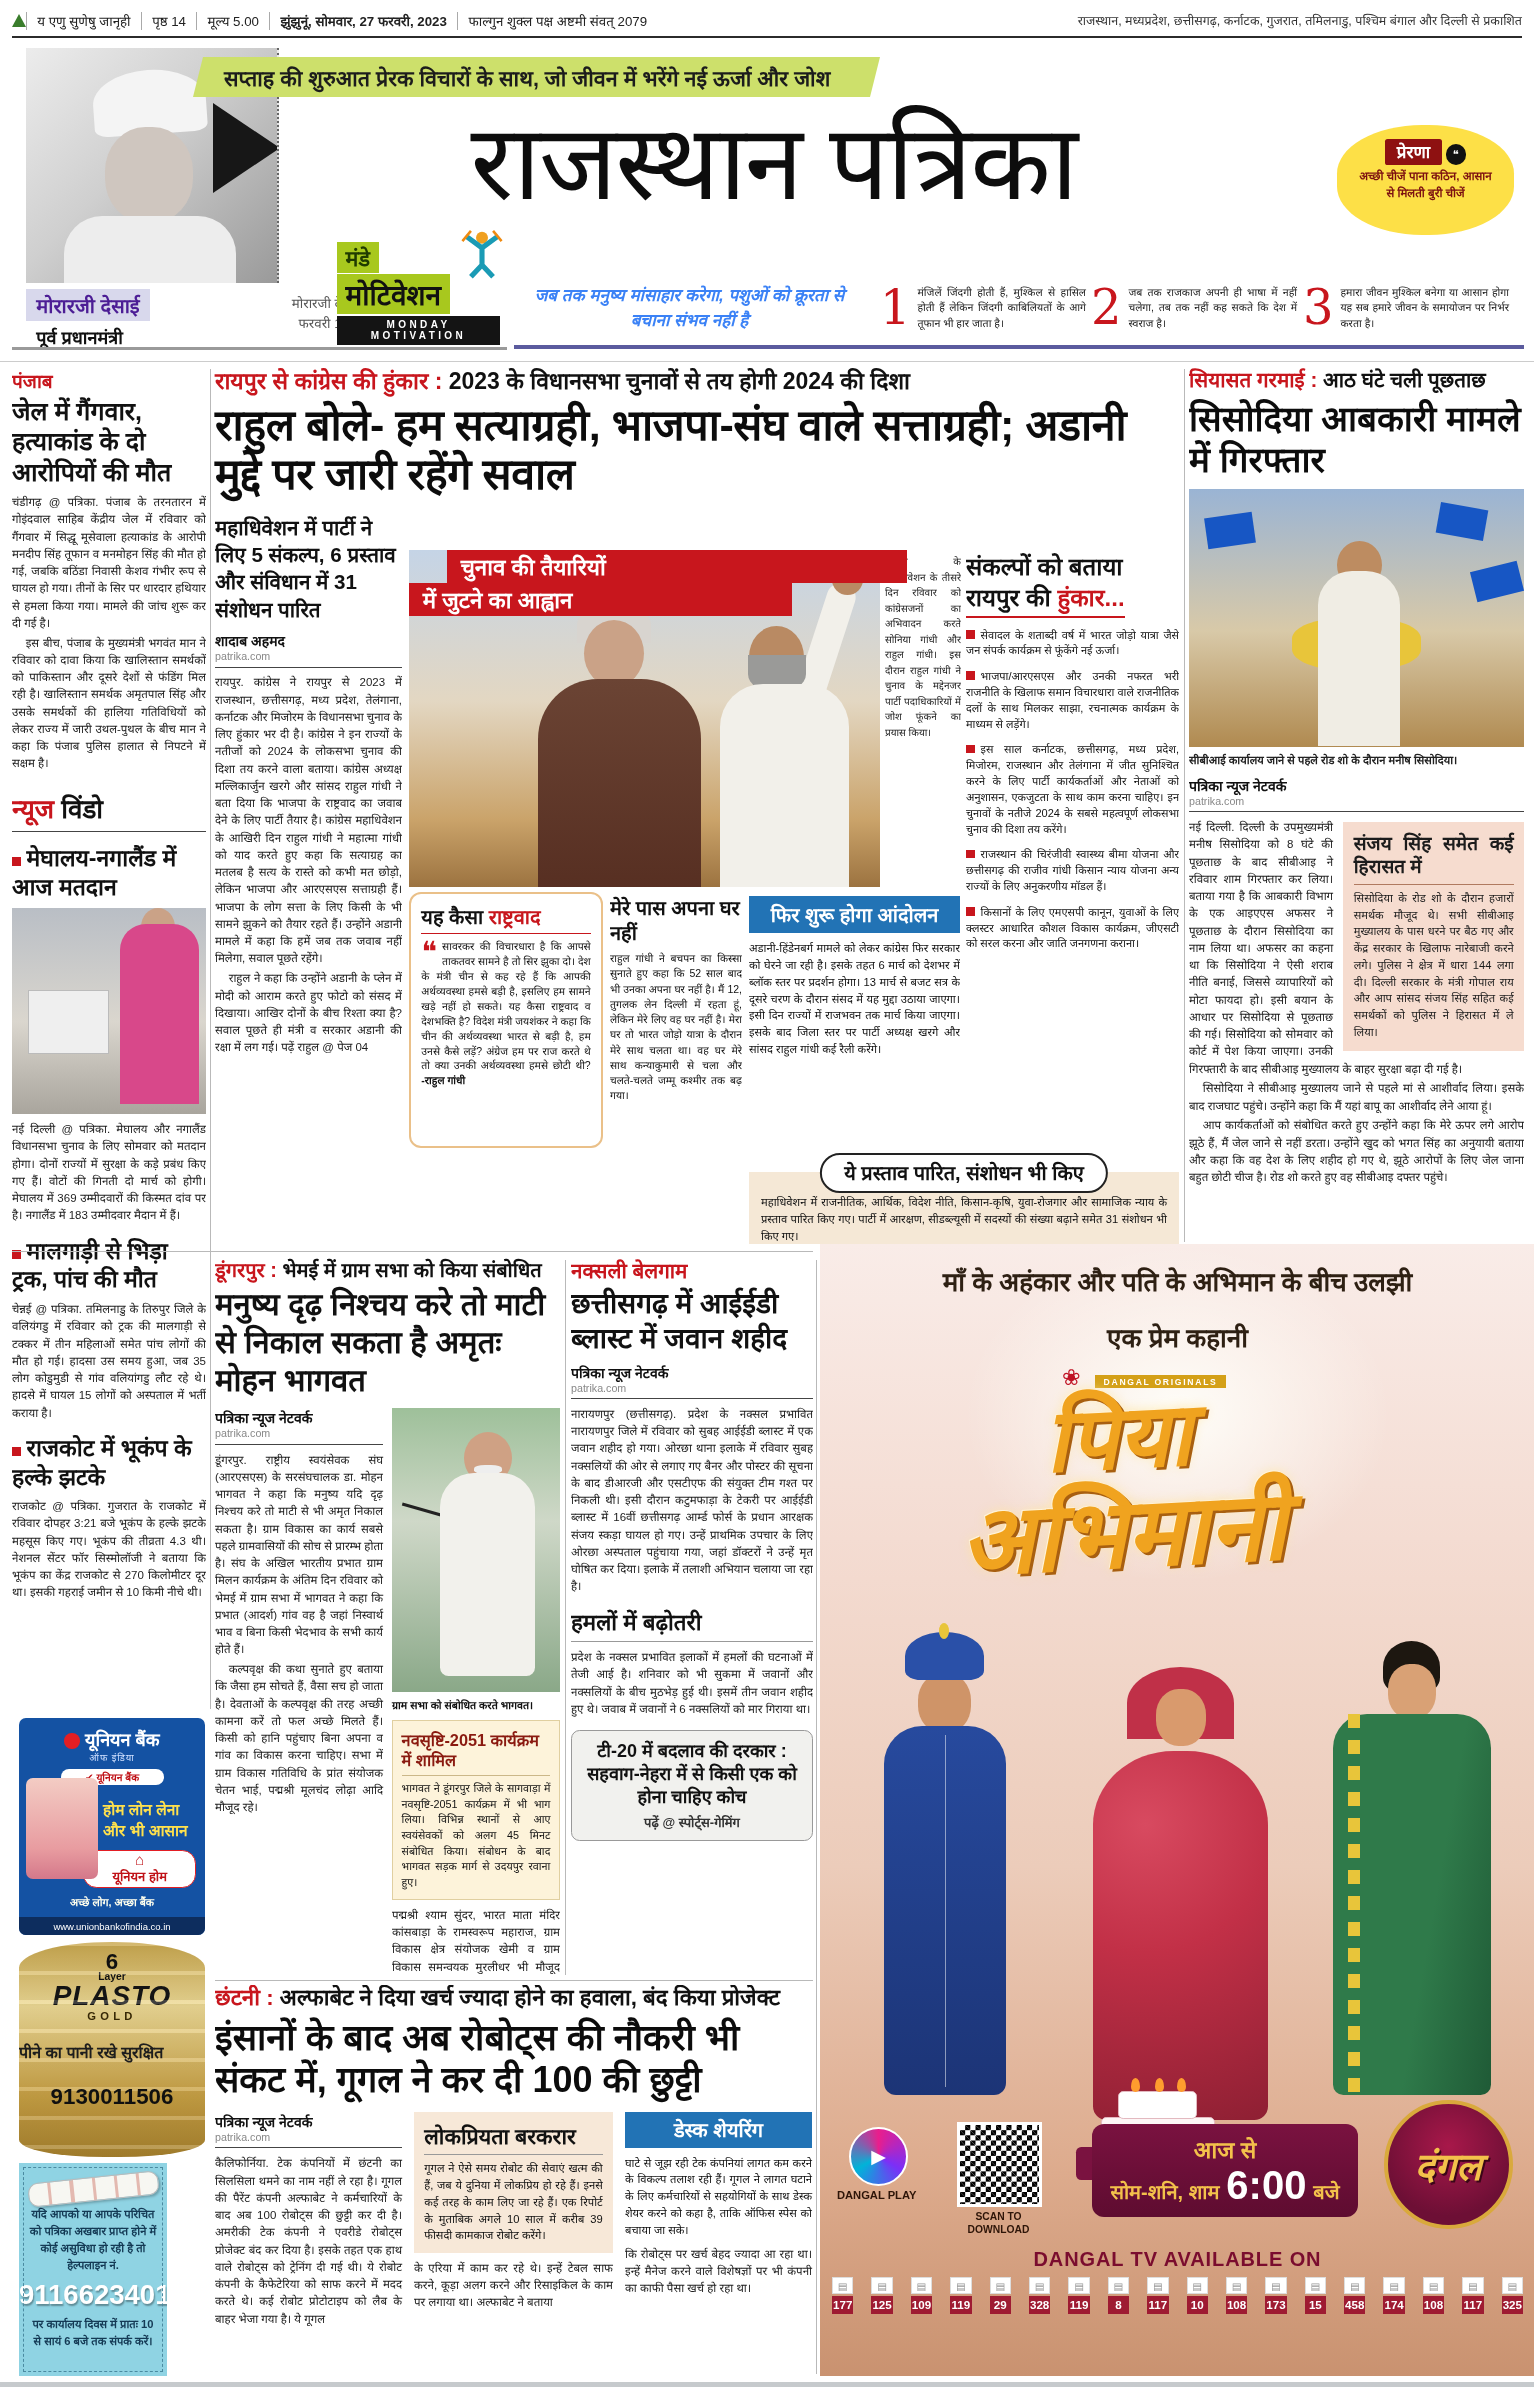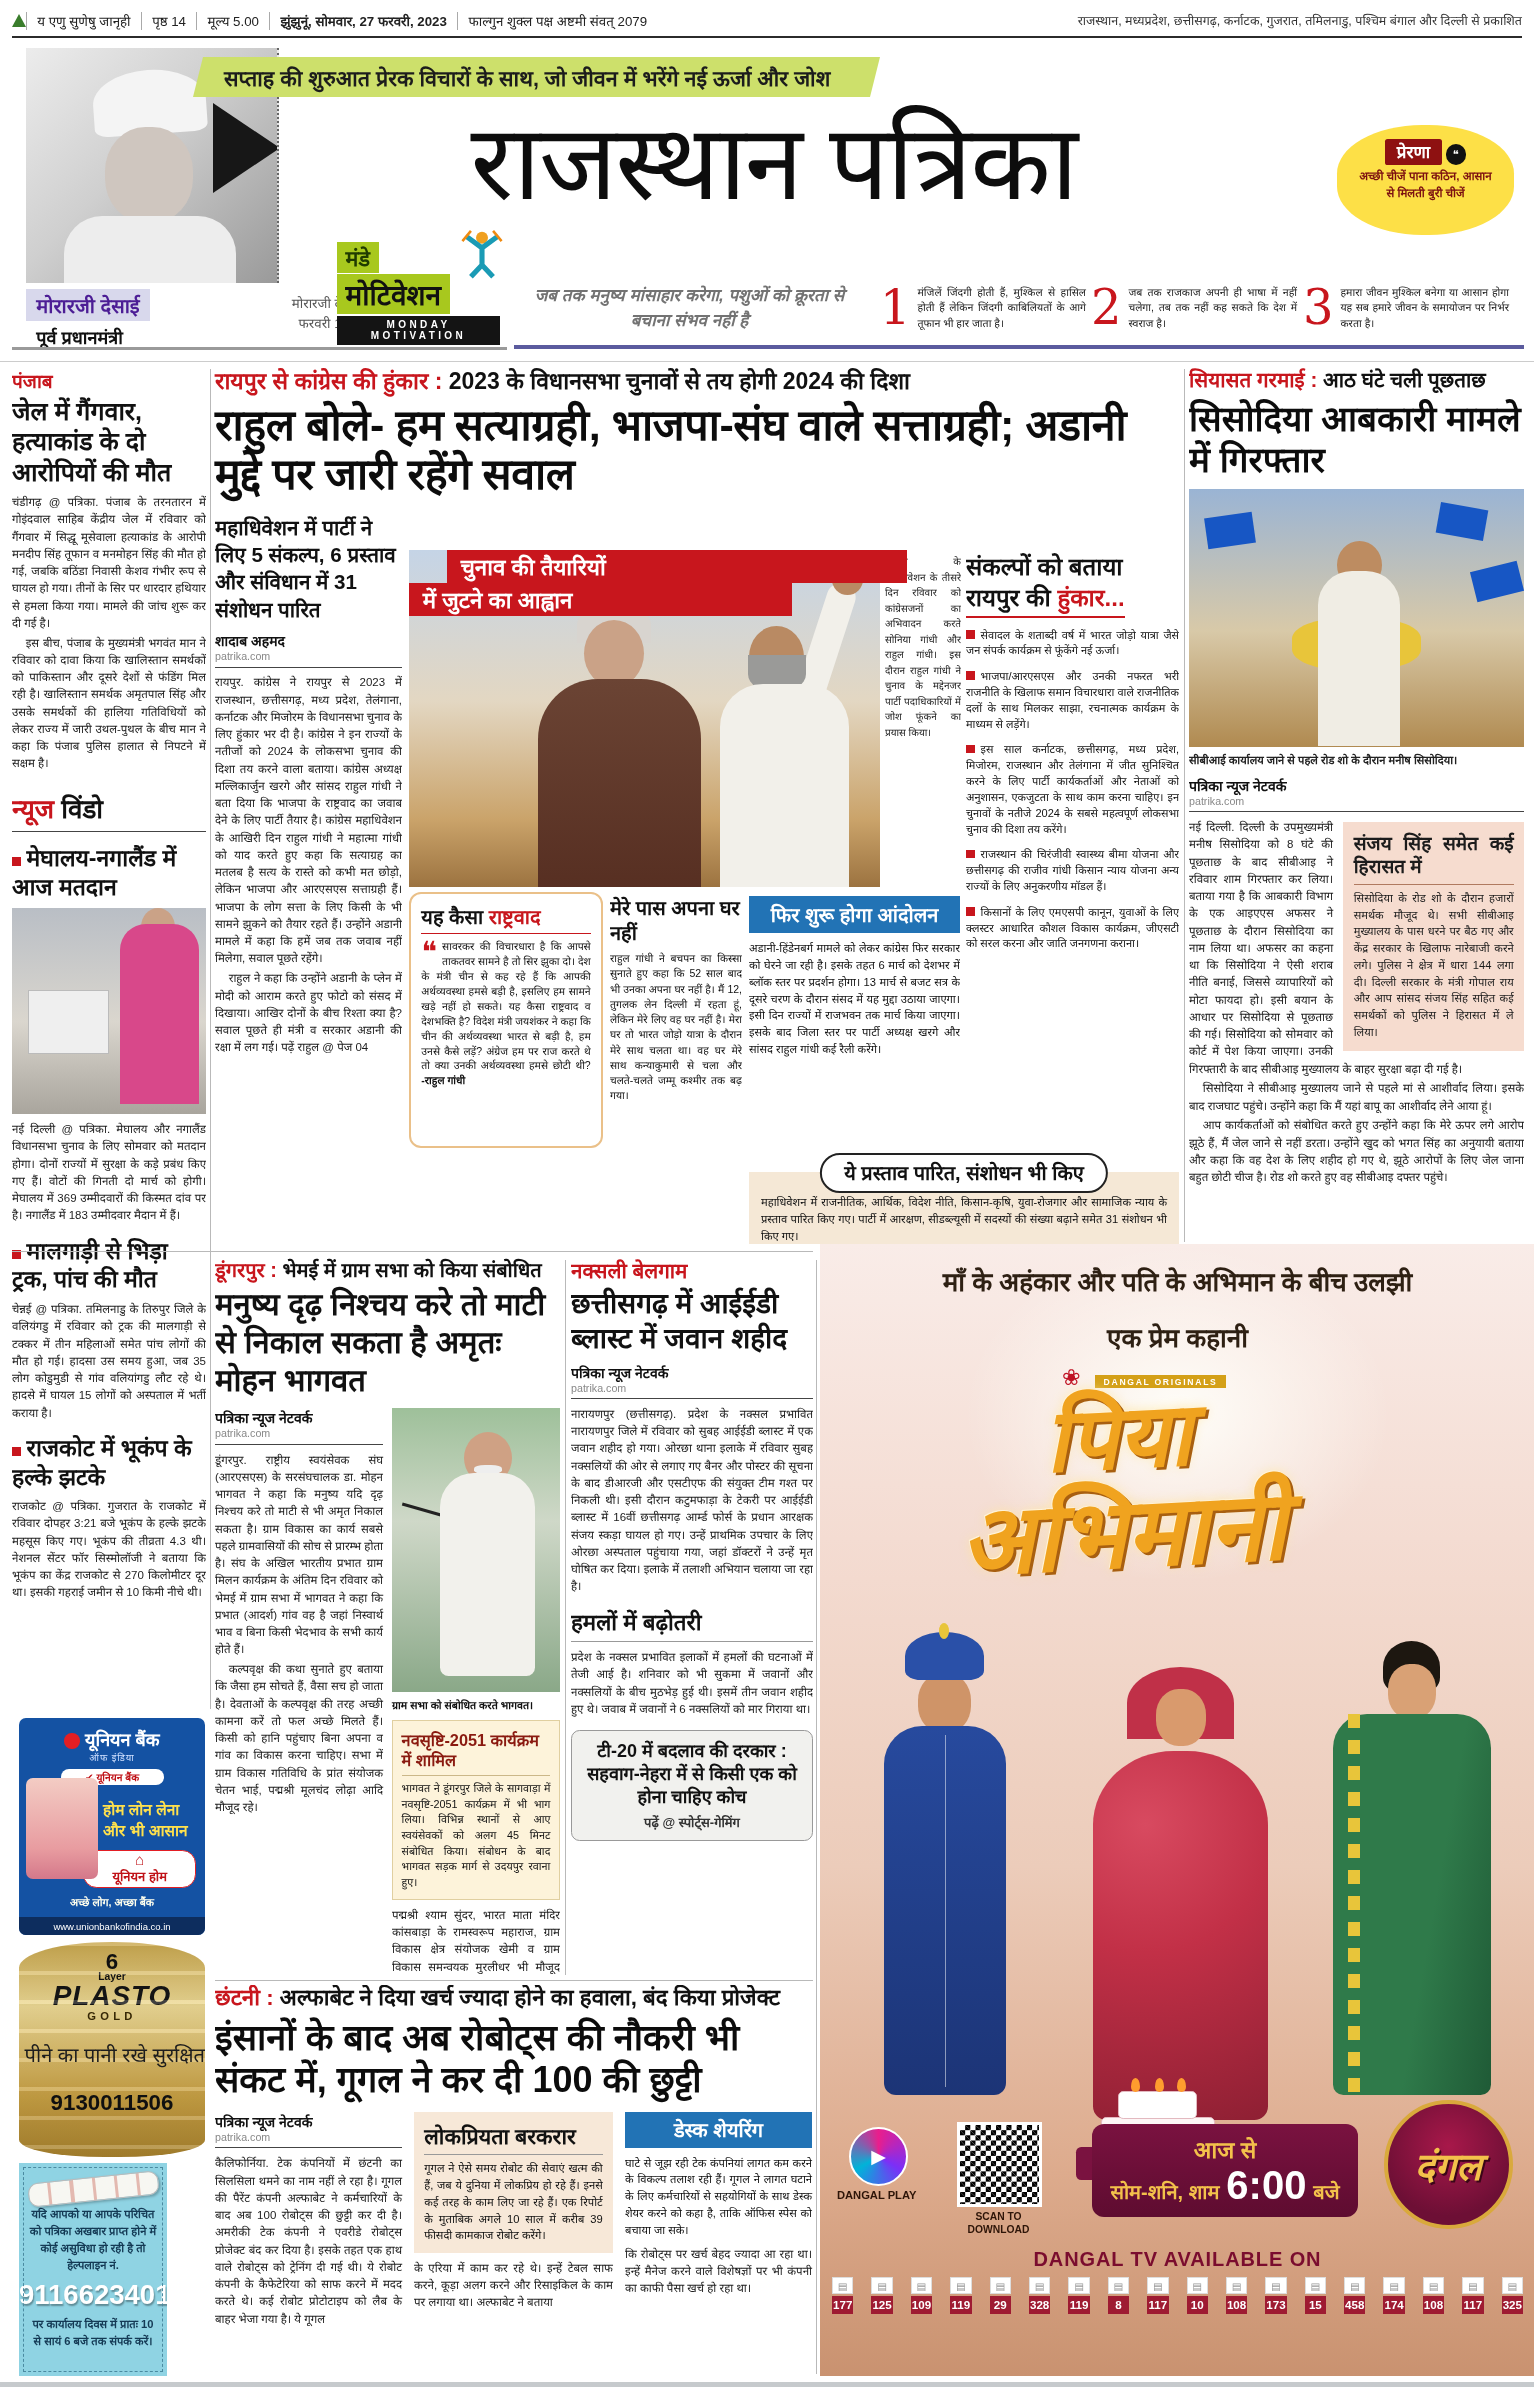--- a/index.html
+++ b/index.html
@@ -35,21 +35,21 @@
 #badge{left:337px;top:242px;width:163px}
 .b-chip1{display:inline-block;background:#a8c81e;color:#203b00;font-weight:800;font-size:21.5px;padding:0.9px 8.6px}
 .b-chip2{display:inline-block;background:#a8c81e;color:#111;font-weight:800;font-size:28px;padding:0.9px 8.6px;margin-top:1.7px}
 .b-en{display:block;background:#141414;color:#fff;font-size:10px;letter-spacing:3.4px;padding:3.4px 5.2px;font-weight:700;text-align:center;margin-top:1.7px}
 #badge svg{position:absolute;right:-5.2px;top:-15.5px}
 #prerna{left:1337px;top:125px;width:177px;height:110px;background:#fde047;border-radius:48%/44%;text-align:center;overflow:hidden}
 .p-chip{display:inline-block;margin-top:13.7px;background:#8e1111;color:#fff;font-weight:800;font-size:17px;padding:1.7px 12px;border-radius:2.6px}
 .p-ico{display:inline-block;width:20.6px;height:20.6px;background:#111;border-radius:50%;color:#fff;font-size:11.2px;line-height:20.6px;vertical-align:middle;margin-left:3.4px}
 .p-ico::before{content:"❝"}
 .p-txt{display:block;color:#7c1010;font-weight:700;font-size:11.6px;line-height:1.4;padding:3.4px 17px 0}
-#mainquote{left:516px;top:284px;width:347px;font-size:17px;font-weight:800;font-style:italic;text-align:center;line-height:1.45;color:#737373}
+#mainquote{left:516px;top:284px;width:347px;font-size:17px;font-weight:800;font-style:italic;text-align:center;line-height:1.45;color:#3b82f6}
 .numq{top:285px;width:206px;display:flex;gap:6.9px}
 #q1{left:880px}#q2{left:1091px}#q3{left:1303px}
 .qn{font-size:48px;color:#c8161d;font-weight:400;line-height:.95;font-family:"DejaVu Serif",serif}
 .qt{font-size:10.6px;line-height:1.45;color:#222;text-align:justify}
 #line-gray{left:12px;top:347px;width:495px;height:2.6px;background:#9a9a9a}
 #line-purple{left:514px;top:345px;width:1010px;height:4.3px;background:#5b5b9e}
 #head-sep{left:0;top:361px;width:1535px;height:0.9px;background:#ccc}
 
 
 .kickred{color:#c8161d;font-weight:800}
@@ -84,21 +84,21 @@
 .ub-home::before{content:"⌂";display:block;font-size:15.5px;line-height:.9}
 .ub-tag{color:#ffe;text-align:center;font-size:10.7px;margin-top:6.9px;font-weight:700}
 .ub-url{position:absolute;bottom:0;left:0;right:0;background:#0d2d5e;color:#fff;font-size:9.5px;text-align:center;padding:3.4px 0}
 #ad-plasto{left:19px;top:1942px;width:186px;height:215px;background:linear-gradient(180deg,#caa84e,#efdb96 30%,#c9a144 72%,#a8822e);
            border-radius:50% 50% 46% 46%/12% 12% 8% 8%;overflow:hidden}
 #ad-plasto::after{content:"";position:absolute;inset:0;background:repeating-linear-gradient(180deg,rgba(255,255,255,.18) 0 4.3px,rgba(0,0,0,.06) 4.3px 29px)}
 .pl-6{text-align:center;font-weight:800;font-size:22.3px;color:#111;padding-top:10.3px;line-height:.9}
 .pl-layer{display:block;font-size:10.3px;font-weight:700}
 .pl-brand{text-align:center;font-weight:800;font-style:italic;font-size:28px;color:#151515;letter-spacing:0.9px;line-height:1}
 .pl-gold{text-align:center;font-weight:700;font-size:11.2px;letter-spacing:4.3px;color:#3a2a05}
-.pl-line{margin-top:20.6px;text-align:right;font-weight:400;font-size:20px;color:#1d1d1d;line-height:1.35;position:relative;z-index:2}
+.pl-line{margin-top:20.6px;text-align:left;font-weight:700;font-size:16px;color:#1d1d1d;line-height:1.35;position:relative;z-index:2}
 .pl-ph{text-align:center;font-weight:800;font-size:22.3px;color:#101010;margin-top:20.6px;position:relative;z-index:2}
 #ad-help{left:19px;top:2163px;width:148px;height:213px;background:#8fd3e3;outline:0.9px dashed #4a8aa0;outline-offset:-5.2px;overflow:hidden}
 .hp-roll{width:129px;height:22.3px;background:repeating-linear-gradient(90deg,#f7f7f2 0 19px,#e3b9b0 19px 22.3px);border:0.9px solid #bbb;border-radius:10.3px;margin:13.7px auto 5.2px;transform:rotate(-6deg);box-shadow:1.7px 1.7px 2.6px rgba(0,0,0,.25)}
 .hp-t{font-size:11.2px;font-weight:700;color:#143a55;text-align:center;line-height:1.5;padding:0 8.6px}
 .hp-ph{font-size:27.5px;font-weight:800;color:#fff;text-align:center;text-shadow:0.9px 1.7px 1.7px rgba(0,0,0,.35);margin:5.2px 0}
 
 
 #lead{left:215px;top:368px;width:964px;height:878px}
 .l-kick{font-size:23px;line-height:1.2}
 .l-head{font-size:43px;font-weight:800;line-height:1.14;letter-spacing:-0.4px;margin-top:5.2px;color:#0c0c0c}

